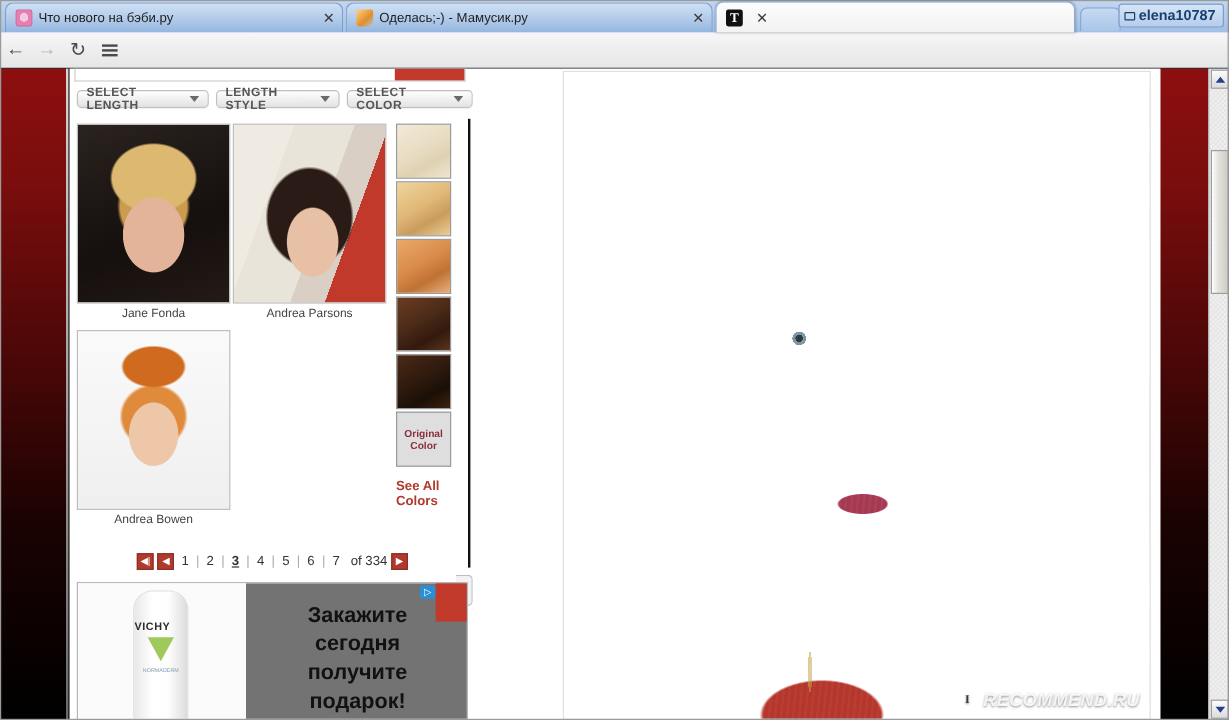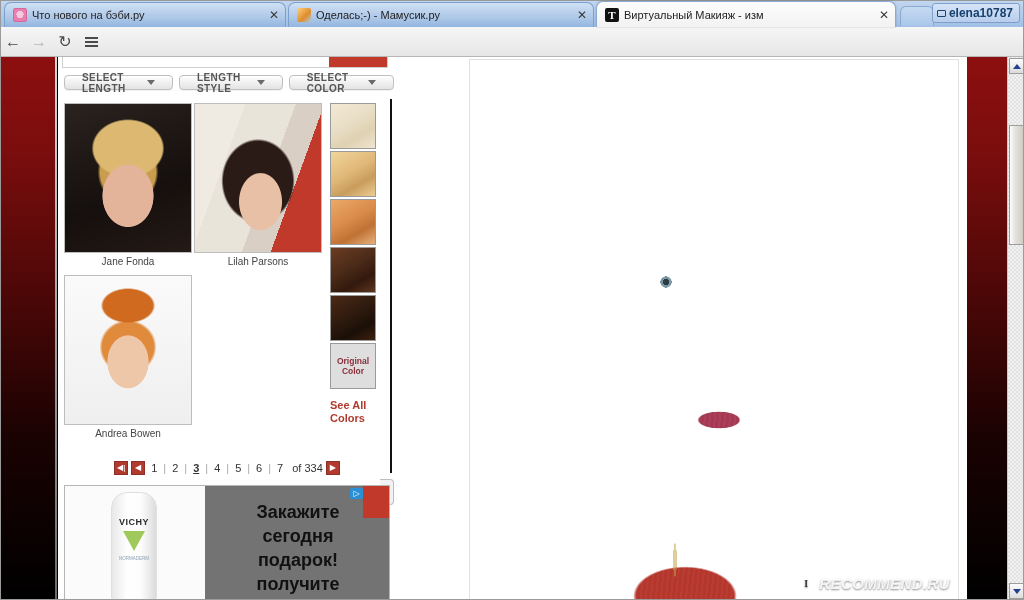--- a/index.html
+++ b/index.html
@@ -125,21 +125,21 @@
   
   .leftcol { position: absolute; left: 0; top: 0; width: 336px; height: 543px; background:#fff;}
   .topstub {
     position:absolute; left: 4px; top: 0; width: 326px; height: 11px;
     border: 1px solid #cfcfcf; border-top: none; background:#fff;
   }
   .topstub .redbit { position:absolute; right:0; top:0; width:58px; height:10px; background:#c0392b; }
 
   .filters { position: absolute; left: 6px; top: 18px; display: flex; gap: 6px; }
   .fbtn {
-    height: 15px; padding: 0 17px;
+    height: 15px; padding: 0 7px;
     background: linear-gradient(#ffffff,#efefef 55%,#e3e3e3);
     border: 1px solid #c0c0c0; border-radius: 4px;
     font-size: 10px; font-weight: bold; letter-spacing: .4px; color: #555;
     display: flex; align-items: center; gap: 8px;
     box-shadow: 0 1px 0 rgba(0,0,0,.05);
   }
   .fbtn .caret { border-left: 4px solid transparent; border-right: 4px solid transparent; border-top: 5px solid #6a6a6a; }
 
   .grid { position: absolute; left: 6px; top: 46px; width: 262px; }
   .cell { display: inline-block; width: 128px; margin: 0 2px 6px 0; vertical-align: top; }
@@ -213,21 +213,21 @@
     position: absolute; left: 6px; top: 428px; width: 326px; height: 115px;
     border: 1px solid #b6b6b6; background: #fff; overflow: hidden;
   }
   .adleft { position:absolute; left:0; top:0; width: 140px; height: 115px; background: #fbfbfb; }
   .tube {
     position: absolute; left: 46px; top: 6px; width: 46px; height: 109px;
     background: linear-gradient(90deg,#e8e8e8,#ffffff 35%,#fdfdfd 65%,#dcdcdc);
     border-radius: 16px 16px 4px 4px; border: 1px solid #e0e0e0;
   }
   .tube .brand {
-    position: absolute; left: 0; right: 0; top: 24px; text-align: center;
+    position: absolute; left: 0; right: 0; top: 24px; text-align: left;
     font-size: 9px; font-weight: bold; color: #2b2b2b; letter-spacing: .5px;
     font-family: "Liberation Sans", sans-serif;
   }
   .tube .vlogo {
     position: absolute; left: 50%; top: 38px; transform: translateX(-50%);
     width: 0; height: 0; border-left: 11px solid transparent; border-right: 11px solid transparent;
     border-top: 20px solid #8fbf3f; opacity: .85;
   }
   .tube .sub { position:absolute; left:0; right:0; top:62px; text-align:center; font-size:4.5px; color:#8aa0b5; line-height:7px;}
   .adright {
@@ -337,21 +337,20 @@
       </div>
 
       <div class="tab bg" style="left:288px; width:306px;">
         <span class="favicon fav-mamusik"></span>
         <span class="ttl">Оделась;-) - Мамусик.ру</span>
         <span class="tabx">✕</span>
       </div>
 
       <div class="tab active" style="left:596px; width:300px;">
         <span class="favicon fav-taaz">T</span>
-        <span class="ttl">Виртуальный Макияж - изм</span>
         <span class="tabx">✕</span>
       </div>
 
       <div class="newtab" style="left:900px;"></div>
 
       <div class="userbtn">
         <span class="pico"></span>
         <span>elena10787</span>
       </div>
     </div>
@@ -395,21 +394,21 @@
             <span class="caret"></span>
           </div>
         </div>
 
         <div class="grid">
           <div class="cell">
             <span class="thumb t-jf"></span>
             <div class="cap">Jane Fonda</div>
           </div><div class="cell">
             <span class="thumb t-lp"></span>
-            <div class="cap">Lilah Parsons</div>
+            <div class="cap">Andrea Parsons</div>
           </div><div class="cell">
             <span class="thumb t-ab"></span>
             <div class="cap">Andrea Bowen</div>
           </div>
         </div>
 
         <div class="swatchcol">
           <span class="sw" style="background:linear-gradient(150deg,#f3ead6,#e8ddc4 45%,#dfd1b2 70%,#efe6d2)"></span>
           <span class="sw" style="background:linear-gradient(150deg,#f0d59c,#e0b878 45%,#c99c5c 70%,#ecce96)"></span>
           <span class="sw" style="background:linear-gradient(150deg,#eaa96a,#d98b4a 45%,#bf7234 70%,#e8b07c)"></span>
@@ -453,22 +452,22 @@
             <div class="tube">
               <div class="brand">VICHY</div>
               <div class="vlogo"></div>
               <div class="sub">NORMADERM</div>
             </div>
           </div>
           <div class="adright">
             <div class="lines">
               <div class="line">Закажите</div>
               <div class="line">сегодня</div>
+              <div class="line">получите</div>
               <div class="line">подарок!</div>
-              <div class="line">получите</div>
             </div>
           </div>
           <div class="adchoice">▷</div>
           <div class="adred"></div>
         </div>
       </div>
 
       <div class="mainwrap">
         <div class="photo">
           <div class="hairstreaks"></div>

